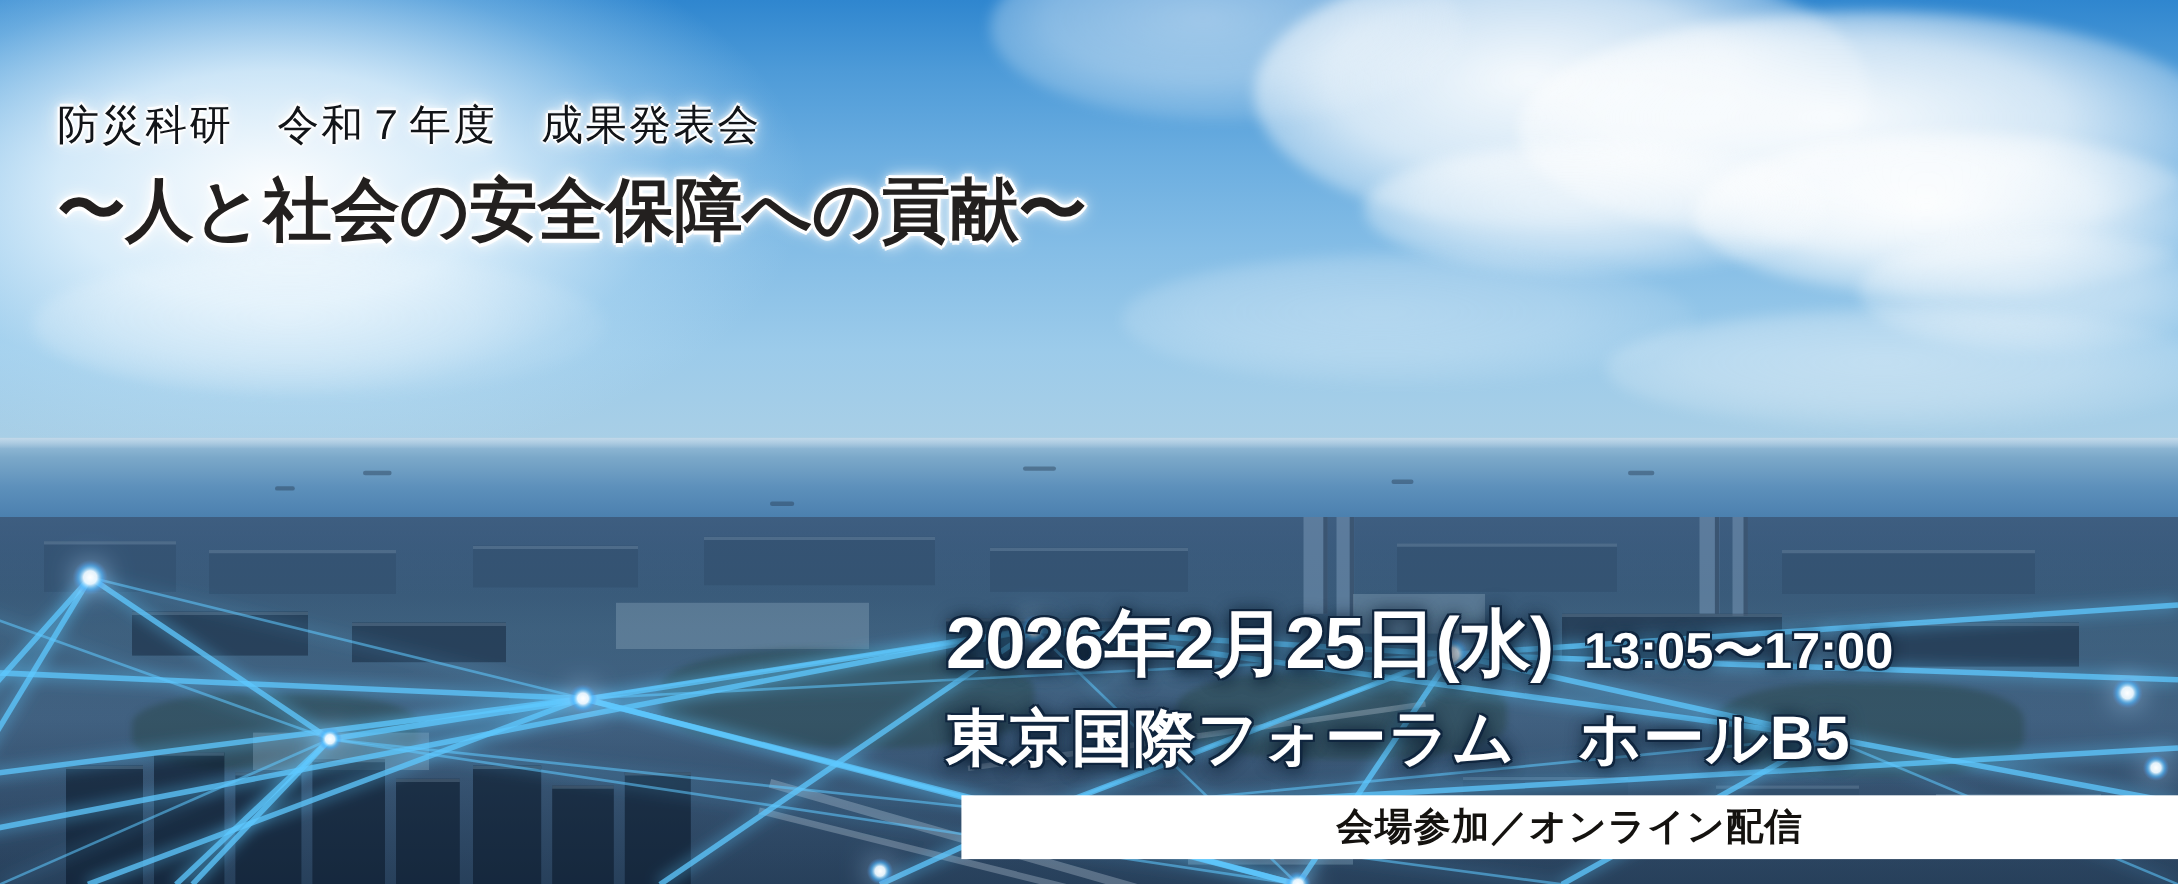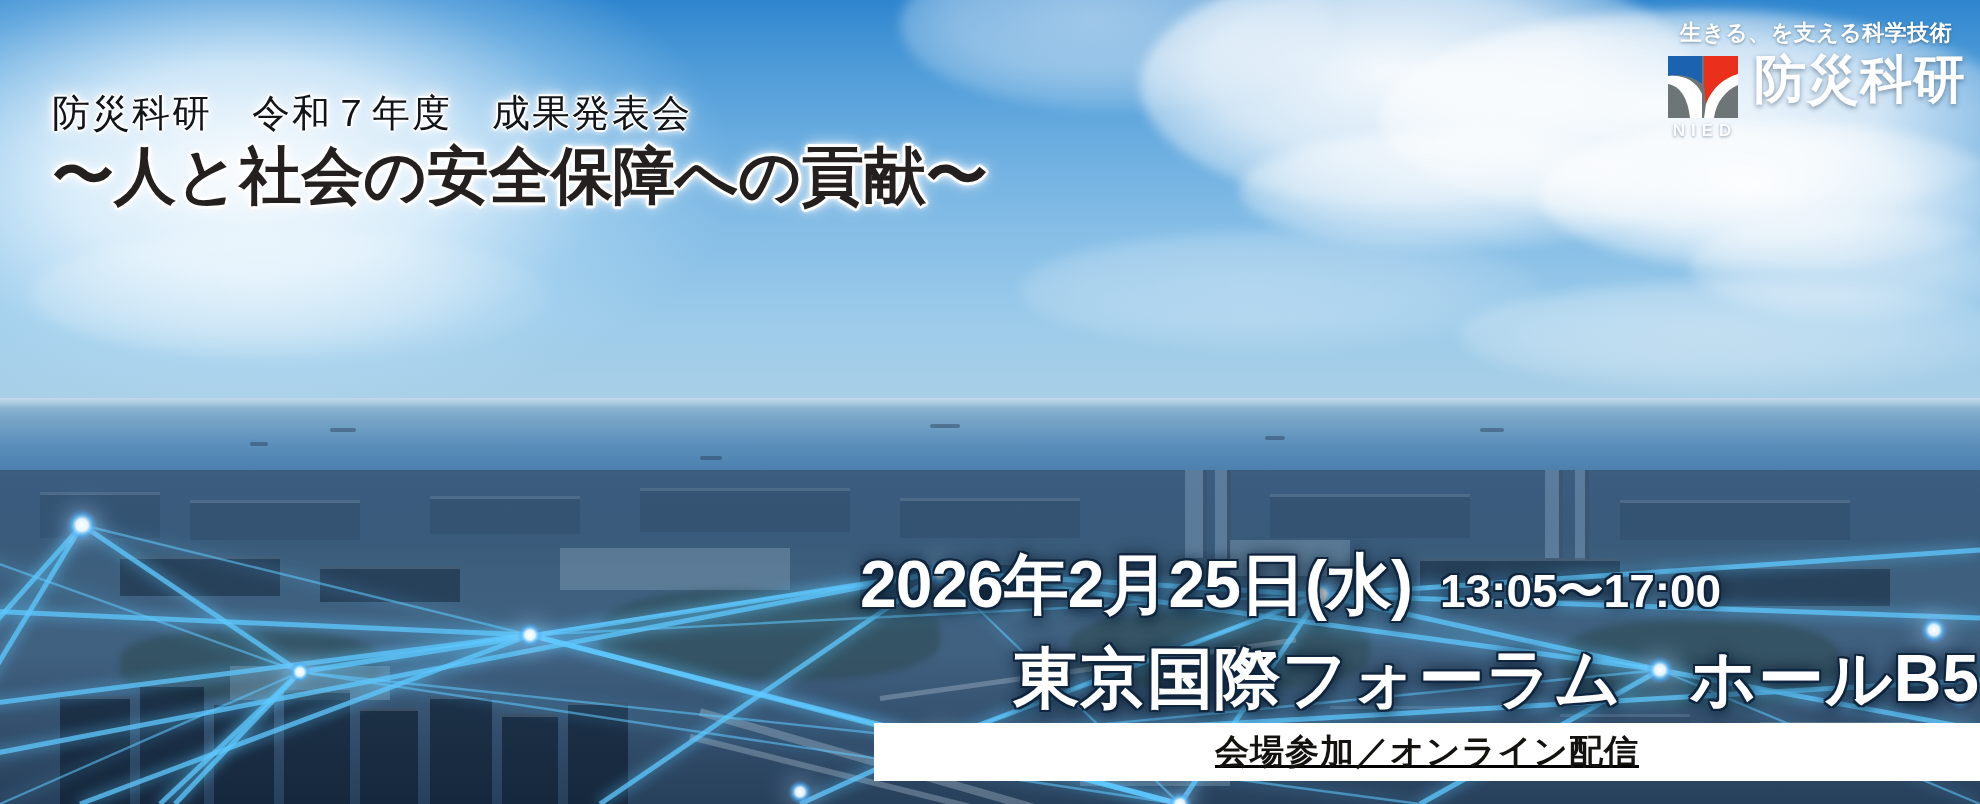--- a/index.html
+++ b/index.html
@@ -215,21 +215,21 @@
       2px 2px 0 rgba(255,255,255,.95), -2px 2px 0 rgba(255,255,255,.95),
       2px -2px 0 rgba(255,255,255,.95), -2px -2px 0 rgba(255,255,255,.95);
   }
   .title-sub {
     font-size: 62px;
     font-weight: 900;
     letter-spacing: 0px;
     color: #23201f;
     white-space: nowrap;
     line-height: 1.18;
-    margin-top: 0;
+    margin-top: 16px;
     text-shadow:
       0 0 6px #ffffff, 0 0 6px #ffffff, 0 0 12px #ffffff,
       0 0 18px rgba(255,255,255,.9),
       3px 0 0 rgba(255,255,255,.95), -3px 0 0 rgba(255,255,255,.95),
       0 3px 0 rgba(255,255,255,.95), 0 -3px 0 rgba(255,255,255,.95),
       2px 2px 0 rgba(255,255,255,.95), -2px 2px 0 rgba(255,255,255,.95),
       2px -2px 0 rgba(255,255,255,.95), -2px -2px 0 rgba(255,255,255,.95);
   }
 
   
@@ -260,44 +260,42 @@
     font-weight: 700;
     color: #ffffff;
     letter-spacing: 0px;
     text-shadow:
       2px 0 0 #10263f, -2px 0 0 #10263f, 0 2px 0 #10263f, 0 -2px 0 #10263f,
       2px 2px 0 #10263f, -2px 2px 0 #10263f, 2px -2px 0 #10263f, -2px -2px 0 #10263f,
       0 0 14px rgba(6,22,40,.85);
   }
   .ev-venue {
     margin-top: 4px;
-    font-size: 66px;
+    font-size: 56px;
     font-weight: 700;
     color: #ffffff;
     letter-spacing: 1px;
     white-space: nowrap;
     text-shadow:
       2px 0 0 #10263f, -2px 0 0 #10263f, 0 2px 0 #10263f, 0 -2px 0 #10263f,
       2px 2px 0 #10263f, -2px 2px 0 #10263f, 2px -2px 0 #10263f, -2px -2px 0 #10263f,
       0 0 16px rgba(6,22,40,.85), 0 4px 14px rgba(6,22,40,.7);
-    text-align: right;
   }
 
   
   .participation {
     position: absolute;
     left: 874px;
     top: 723px;
     width: 1106px;
     height: 58px;
     background: #ffffff;
     display: flex;
     align-items: center;
     justify-content: center;
-    text-decoration: underline;
   }
   .participation span {
     font-size: 34px;
     font-weight: 900;
     color: #14120f;
     letter-spacing: 1px;
     white-space: nowrap;
   }
 </style>
 </head>
@@ -440,38 +438,20 @@
         <circle cx="300" cy="242" r="11" fill="url(#node)"></circle>
         <circle cx="940" cy="310" r="13" fill="url(#node)"></circle>
         <circle cx="1180" cy="374" r="12" fill="url(#node)"></circle>
         <circle cx="1934" cy="200" r="14" fill="url(#node)"></circle>
         <circle cx="1960" cy="268" r="12" fill="url(#node)"></circle>
         <circle cx="800" cy="362" r="12" fill="url(#node)"></circle>
       </g>
     </svg>
   </div>
 
-  <div class="logo">
-    <div class="logo-tagline">生きる、を支える科学技術</div>
-    <div class="logo-row">
-      <div>
-        <div class="logo-mark">
-          <svg width="74" height="66" viewBox="0 0 74 66" xmlns="http://www.w3.org/2000/svg">
-            <rect x="2" y="2" width="70" height="62" fill="#6e7577"></rect>
-            <path d="M2,2 L36,2 L36,30 C26,22 14,20 2,22 Z" fill="#1b63b0"></path>
-            <path d="M38,2 L72,2 L72,20 C58,26 46,36 40,50 L38,30 Z" fill="#e8301c"></path>
-            <path d="M2,22 C16,20 30,26 36,40 L36,64 L24,64 C22,44 14,32 2,30 Z" fill="#ffffff"></path>
-            <path d="M40,50 C46,34 58,24 72,20 L72,31 C60,36 50,48 48,64 L38,64 Z" fill="#ffffff"></path>
-          </svg>
-        </div>
-        <div class="logo-nied">NIED</div>
-      </div>
-      <div class="logo-name">防災科研</div>
-    </div>
-  </div>
 
   <div class="headings">
     <div class="eyebrow">防災科研　令和７年度　成果発表会</div>
     <div class="title-sub">〜人と社会の安全保障への貢献〜</div>
   </div>
 
   <div class="event">
     <div class="ev-line1">
       <span class="ev-date">2026年2月25日(水)</span>
       <span class="ev-time">13:05〜17:00</span>

